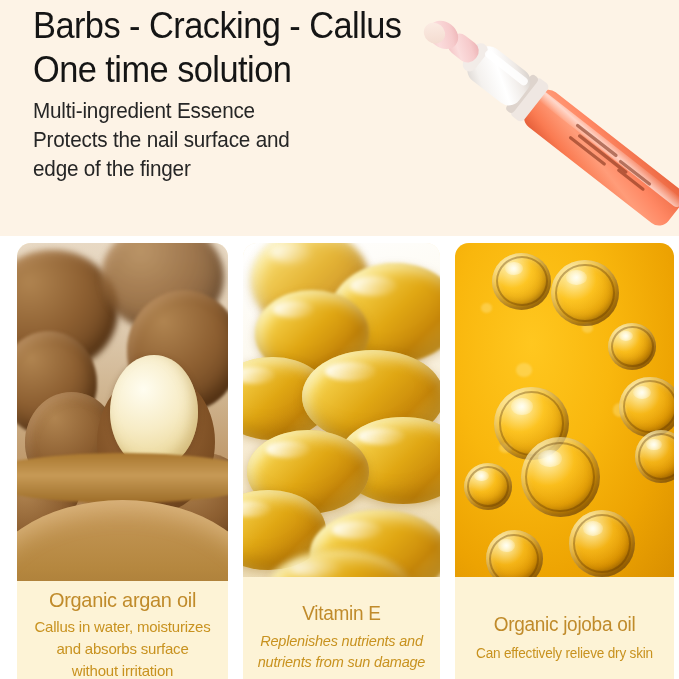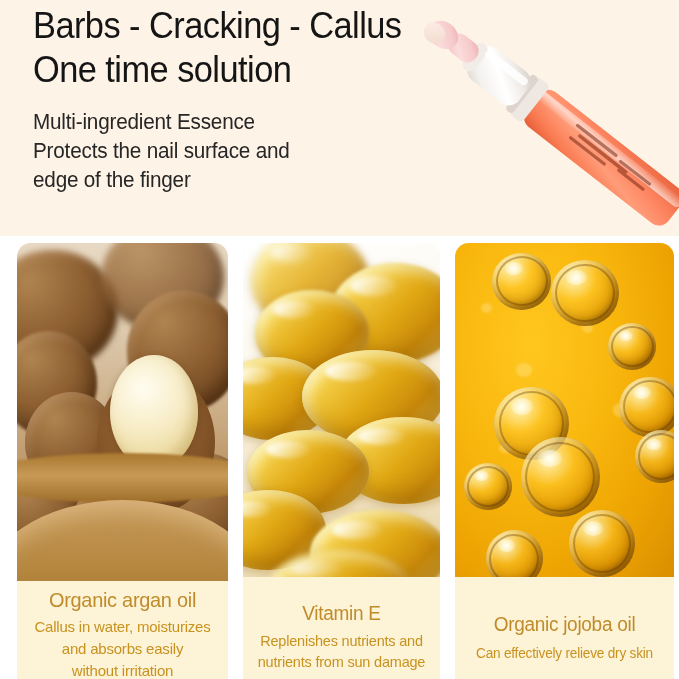--- a/index.html
+++ b/index.html
@@ -14,21 +14,21 @@
 
   
   .hero{position:absolute;left:0;top:0;width:679px;height:243px;overflow:hidden;background:#fdf3e6;}
   .hero-text{position:absolute;left:33px;top:4px;width:520px;z-index:6;}
   .title-line{
     font-size:37px;line-height:44px;color:#151515;
     letter-spacing:-0.6px;white-space:nowrap;font-weight:400;
     font-family:"Liberation Sans Narrow","Liberation Sans",sans-serif;
     transform:scaleX(0.93);transform-origin:left center;
   }
-  .sub-block{margin-top:15px;}
+  .sub-block{margin-top:4px;}
   .sub-line{
     font-size:22px;line-height:29px;color:#262626;white-space:nowrap;
     letter-spacing:-0.2px;font-weight:400;
     transform:scaleX(0.94);transform-origin:left center;
   }
 
   
   .pen-wrap{position:absolute;left:380px;top:-6px;width:300px;height:235px;z-index:2;}
   .pen-svg{display:block;}
 
@@ -59,21 +59,21 @@
   .card-title{
     color:#c08b2b;font-size:21px;line-height:26px;white-space:nowrap;
     font-weight:400;letter-spacing:-0.3px;
     transform:scaleX(0.95);transform-origin:center center;
   }
   .card.c1 .card-title{margin-top:6px;}
   .card.c2 .card-title{margin-top:23px;font-size:20px;}
   .card.c3 .card-title{margin-top:34px;font-size:20px;}
 
   .card-desc{color:#c8921f;font-size:15px;line-height:22px;margin-top:3px;letter-spacing:-0.2px;}
-  .card.c2 .card-desc{font-size:14.5px;line-height:21px;margin-top:5px;}
+  .card.c2 .card-desc{font-size:14.5px;line-height:21px;margin-top:5px;font-style:italic;}
   .card.c3 .card-desc{font-size:14px;line-height:21px;margin-top:6px;white-space:nowrap;
     transform:scaleX(0.97);transform-origin:center center;}
   .card-desc span{display:block;white-space:nowrap;}
 
   
   
   .nutsbg{position:absolute;inset:0;
     background:
       linear-gradient(180deg,#e8d9c4 0%,#e0cdb3 22%,#cfb48f 45%,#b98f5e 72%,#8d5f2c 100%);}
   .nut{position:absolute;border-radius:50%;
@@ -207,21 +207,21 @@
           <div class="shell" style="left:38%;top:38%;width:56%;height:42%;"></div>
           <div class="kernel" style="left:44%;top:33%;width:42%;height:34%;"></div>
           <div class="bowlrim"></div>
           <div class="bowl"></div>
         </div>
       </div>
       <div class="card-body">
         <div class="card-title">Organic argan oil</div>
         <div class="card-desc">
           <span>Callus in water, moisturizes</span>
-          <span>and absorbs easily</span>
+          <span>and absorbs surface</span>
           <span>without irritation</span>
         </div>
       </div>
     </div>
 
     <div class="card c2">
       <div class="card-photo">
         <div class="photo-inner">
           <div class="capbg"></div>
           <div class="cap blurL" style="left:4%;top:-4%;width:60%;height:30%;opacity:.85">

